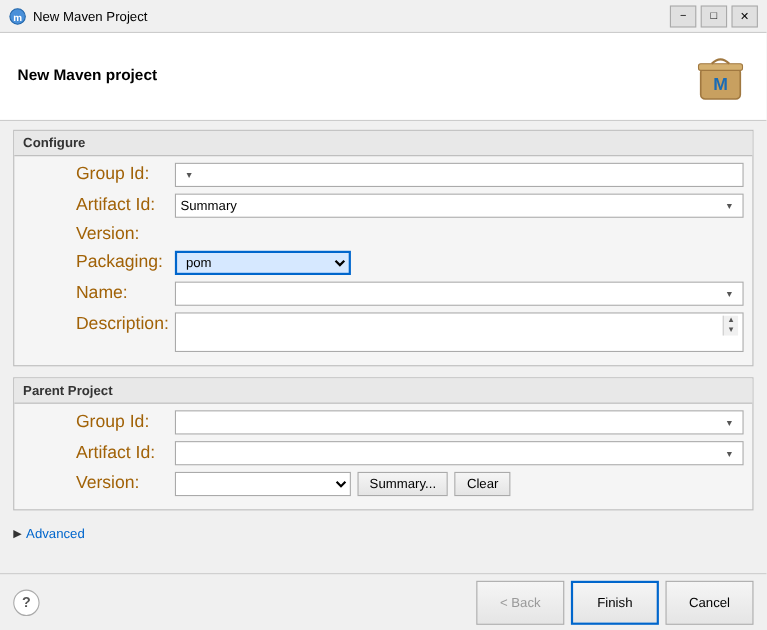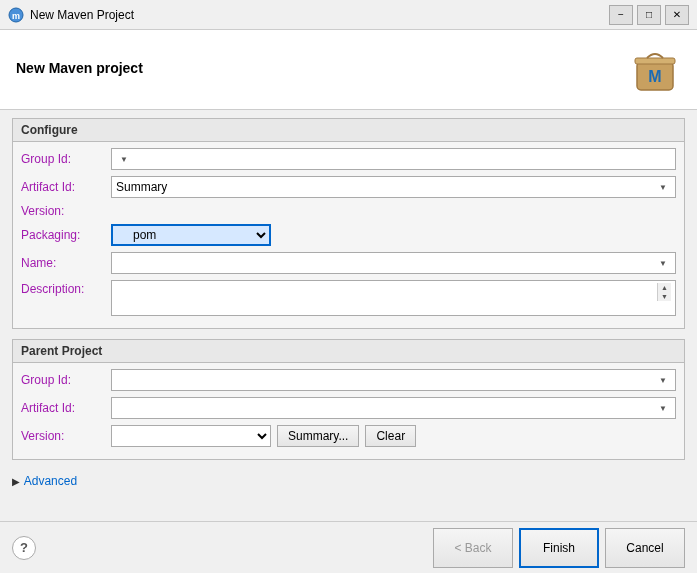--- a/index.html
+++ b/index.html
@@ -104,23 +104,24 @@
     }
 
     
     .form-row {
       display: flex;
       align-items: center;
       margin-bottom: 6px;
     }
     .form-label {
       width: 90px;
-      font-size: 12px;
-      color: #a21caf;
+      font-size: 16px;
+      color: #a16207;
       flex-shrink: 0;
+      margin-left: 48px;
     }
     .form-control {
       flex: 1;
     }
 
     
     .combo-box {
       width: 100%;
       height: 22px;
       border: 1px solid #aaa;
@@ -141,21 +142,21 @@
       justify-content: center;
       font-size: 8px;
       color: #555;
     }
 
     .packaging-select {
       width: 160px;
       height: 22px;
       border: 2px solid #0066cc;
       background: #d6e8ff;
-      padding: 1px 16px;
+      padding: 1px 4px;
       font-size: 12px;
       appearance: auto;
     }
 
     .version-row {
       display: flex;
       align-items: center;
       gap: 4px;
     }
     .version-select {

